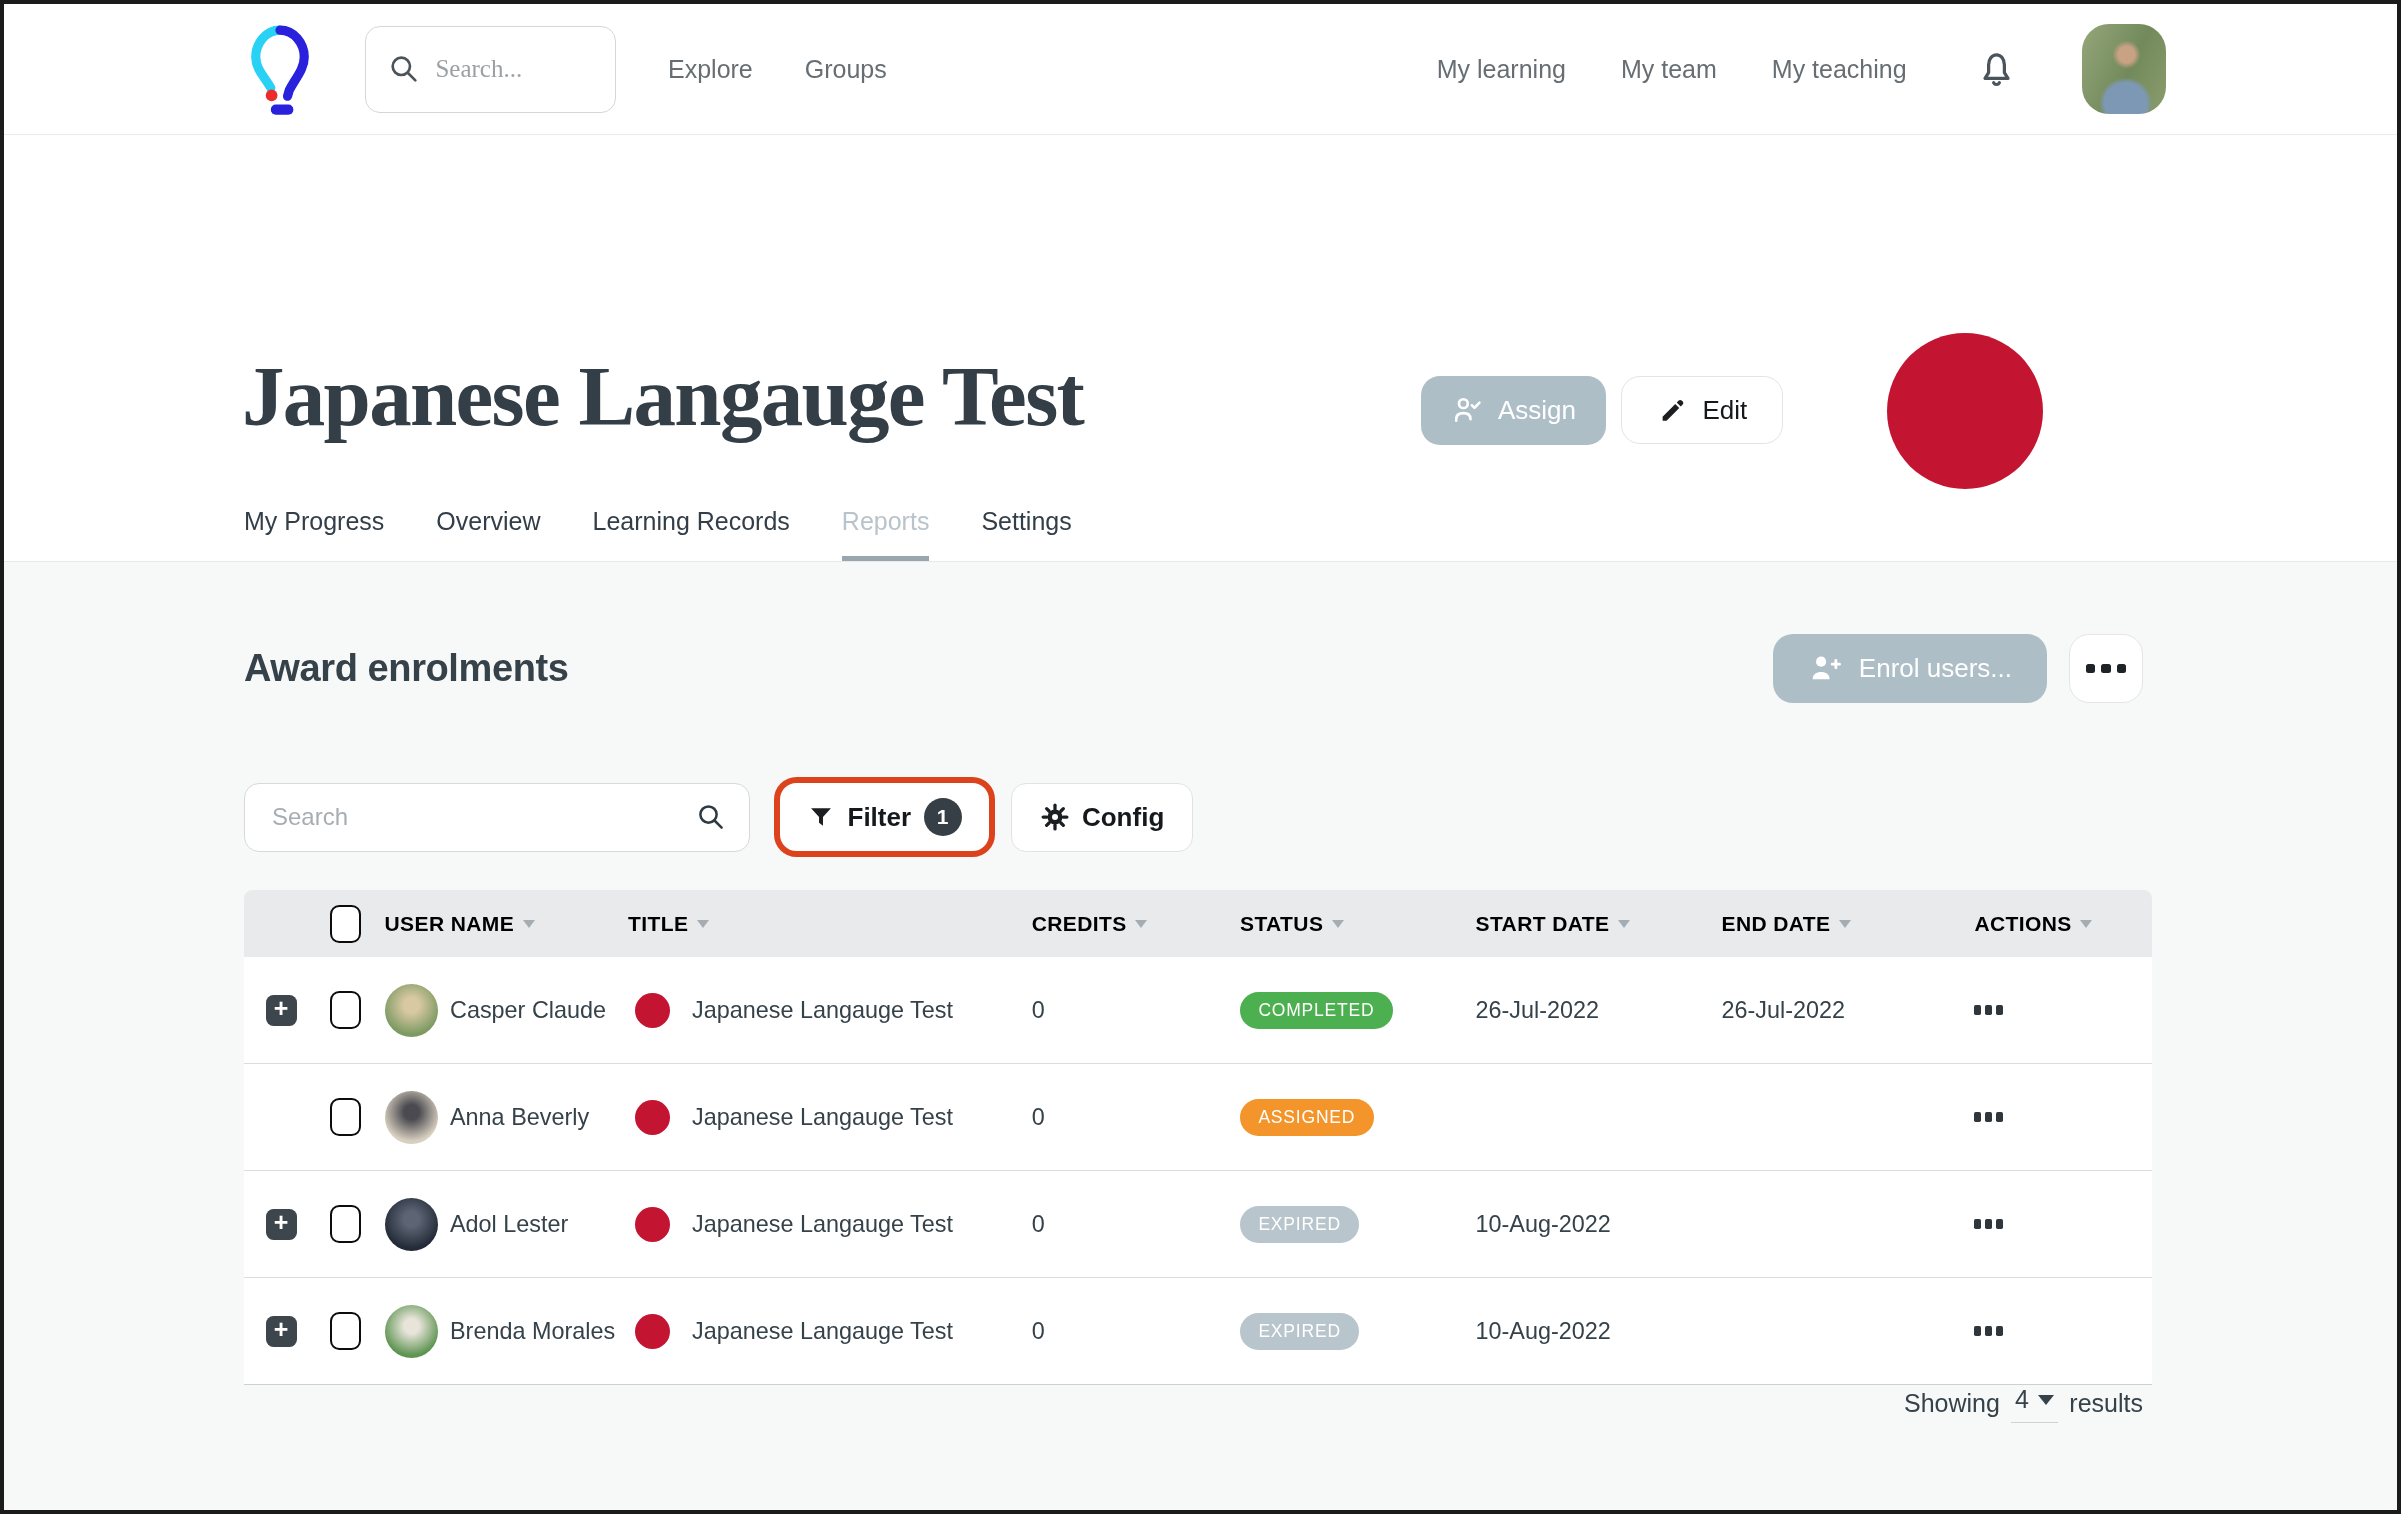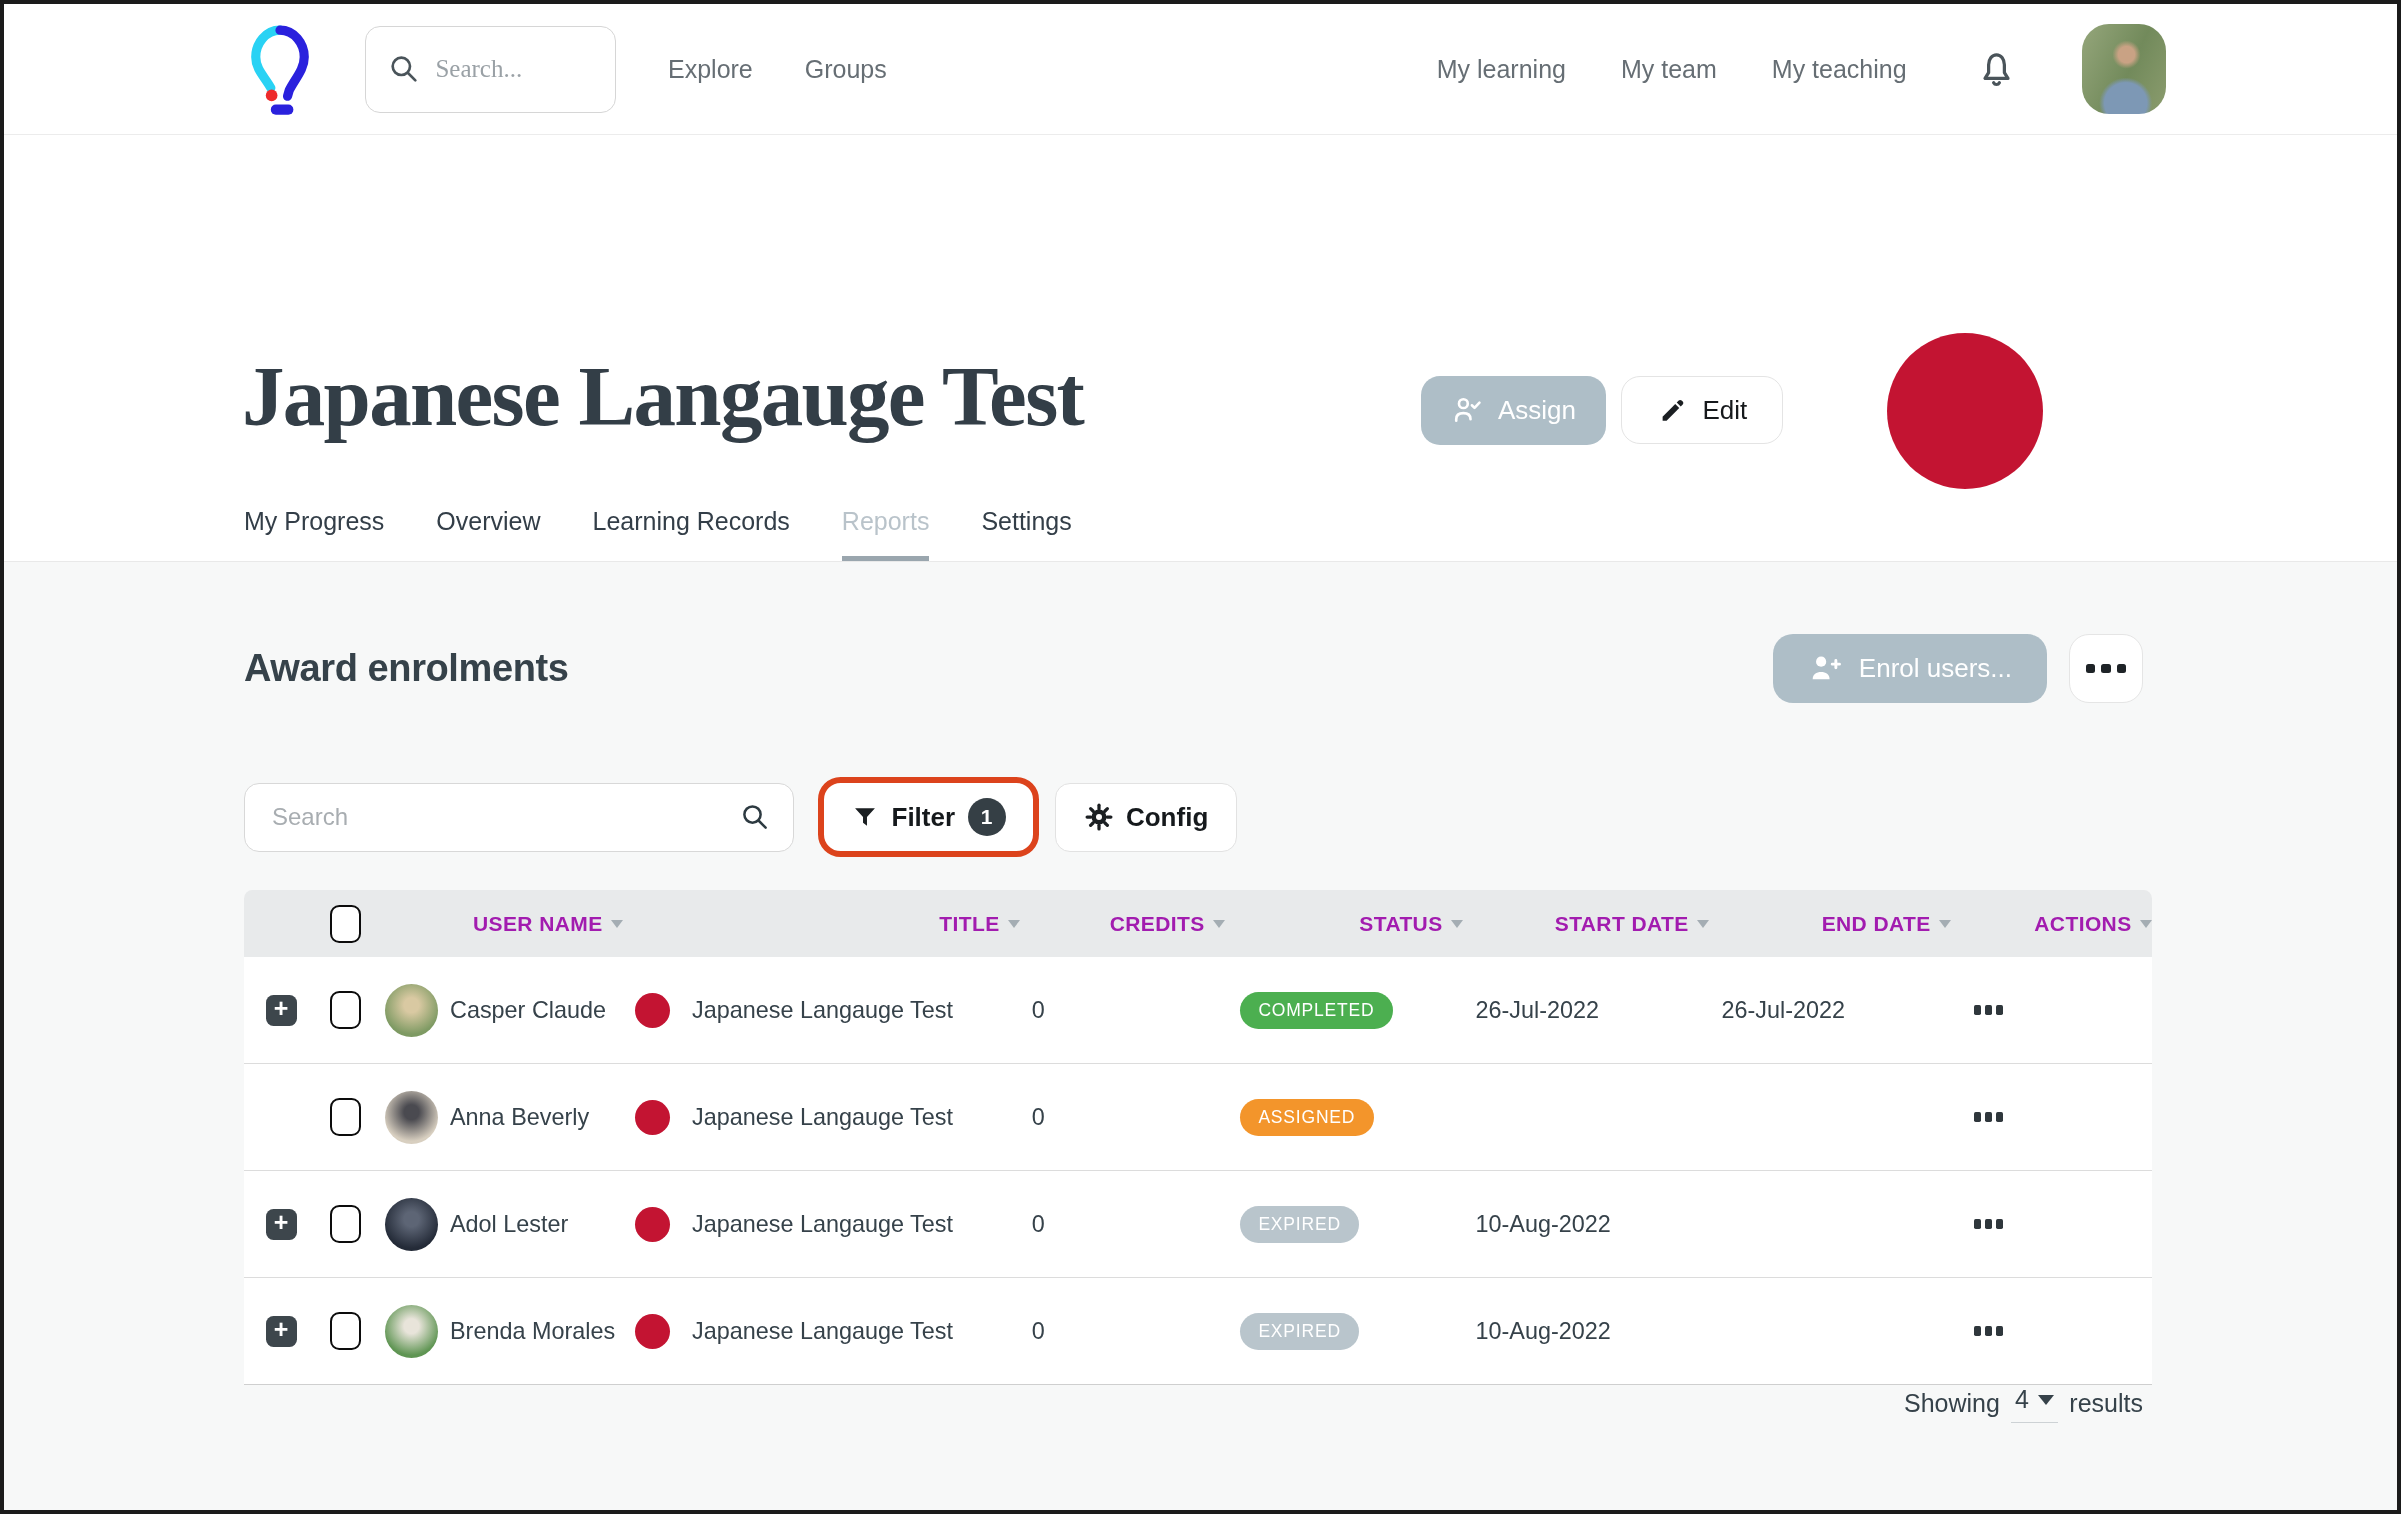--- a/index.html
+++ b/index.html
@@ -40,31 +40,31 @@
   
   main{flex:1;background:#f7f8f8;padding:72px 254px 0 240px;}
   .content-head{display:flex;align-items:center;}
   .section-title{margin:0;font-size:38px;font-weight:700;color:#36424a;letter-spacing:-0.4px;}
   .head-actions{margin-left:auto;display:flex;align-items:center;gap:22px;}
   .btn-enrol{height:69px;padding:0 35px;background:#aebec7;border-radius:20px;color:#fff;font-size:26px;gap:16px;}
   .btn-more{width:74px;height:69px;background:#fff;border:1.7px solid #e5e5e5;border-radius:20px;display:flex;align-items:center;justify-content:center;gap:6.7px;cursor:pointer;}
   .mdot{width:9.2px;height:9.2px;border-radius:2.5px;background:#1e2327;}
 
   .controls{margin-top:74px;display:flex;align-items:center;}
-  .search-box{width:550px;height:69px;background:#fff;border:1.7px solid #d8d8d8;border-radius:15px;display:flex;align-items:center;padding:0 23.4px 0 25px;}
+  .search-box{width:506px;height:69px;background:#fff;border:1.7px solid #d8d8d8;border-radius:15px;display:flex;align-items:center;padding:0 23.4px 0 25px;}
   .search-box input{flex:1;border:none;outline:none;font-size:24px;color:#36424a;font-family:"Liberation Sans",sans-serif;background:transparent;}
   .search-box input::placeholder{color:#a8adb1;}
   .btn-filter{margin-left:24px;height:80px;background:#fff;border:6.7px solid #dc431c;border-radius:22.6px;padding:0 27px;font-size:26px;font-weight:600;color:#15191c;gap:12.5px;}
   .filter-badge{width:38px;height:38px;border-radius:50%;background:#353f45;color:#fff;font-size:21px;font-weight:700;display:flex;align-items:center;justify-content:center;}
   .btn-config{margin-left:16.7px;height:69px;background:#fff;border:1.7px solid #e2e2e2;border-radius:15px;padding:0 28px;font-size:26px;font-weight:600;color:#15191c;gap:11.7px;}
 
   
   .table{margin-top:33px;width:1908px;--cols:74px 54px 251px 397px 205px 238px 246px 242px 201px;}
   .thead{display:grid;grid-template-columns:var(--cols);height:67px;background:#e8eaeb;border-radius:8.4px 8.4px 0 0;align-items:center;}
-  .th{display:flex;align-items:center;font-size:21px;font-weight:700;color:#a21caf;letter-spacing:0.4px;white-space:nowrap;justify-content:flex-end;}
+  .th{display:flex;align-items:center;font-size:21px;font-weight:700;color:#000000;letter-spacing:0.4px;white-space:nowrap;}
   .caret{margin-left:8.4px;width:0;height:0;border-left:6.7px solid transparent;border-right:6.7px solid transparent;border-top:8.4px solid #a4adb3;}
   .row{display:grid;grid-template-columns:var(--cols);height:107px;background:#fff;align-items:center;border-bottom:1.7px solid #dcdcdc;}
   .row:last-child{border-bottom:1.7px solid #cfcfcf;}
   .cc{display:flex;align-items:center;justify-content:center;}
   .c-user{display:flex;align-items:center;gap:12.5px;padding-left:12.5px;}
   .c-title{display:flex;align-items:center;gap:16px;padding-left:5px;}
   .c-credits{padding-left:11.7px;font-size:23.4px;color:#36424a;}
   .c-status{padding-left:15px;}
   .c-date{padding-left:12.5px;font-size:23.4px;color:#36424a;}
   .c-actions{display:flex;gap:4.2px;padding-left:23.4px;cursor:pointer;}

